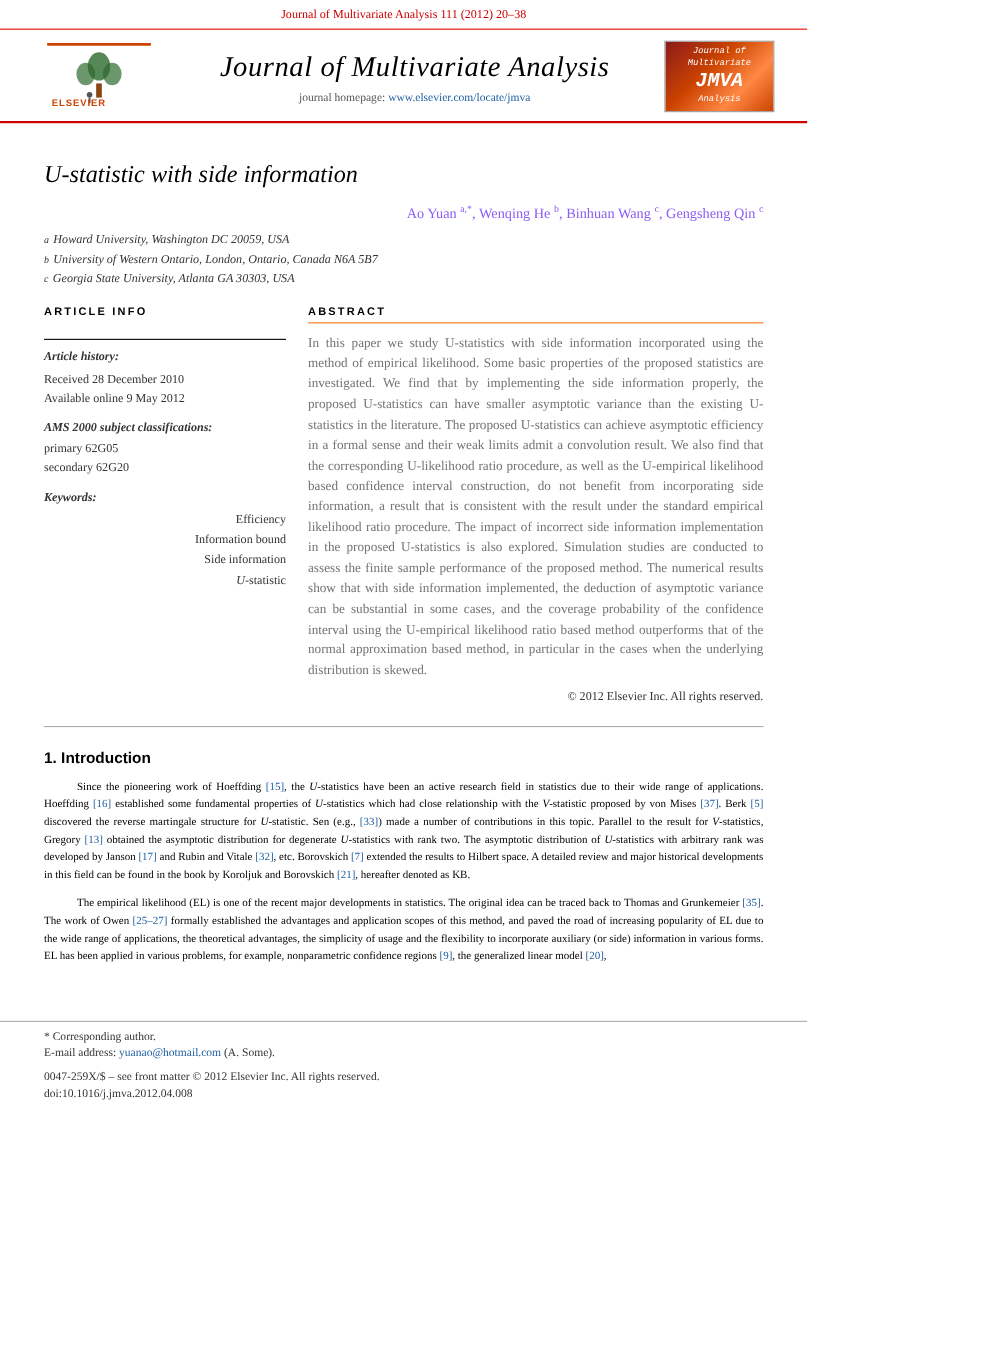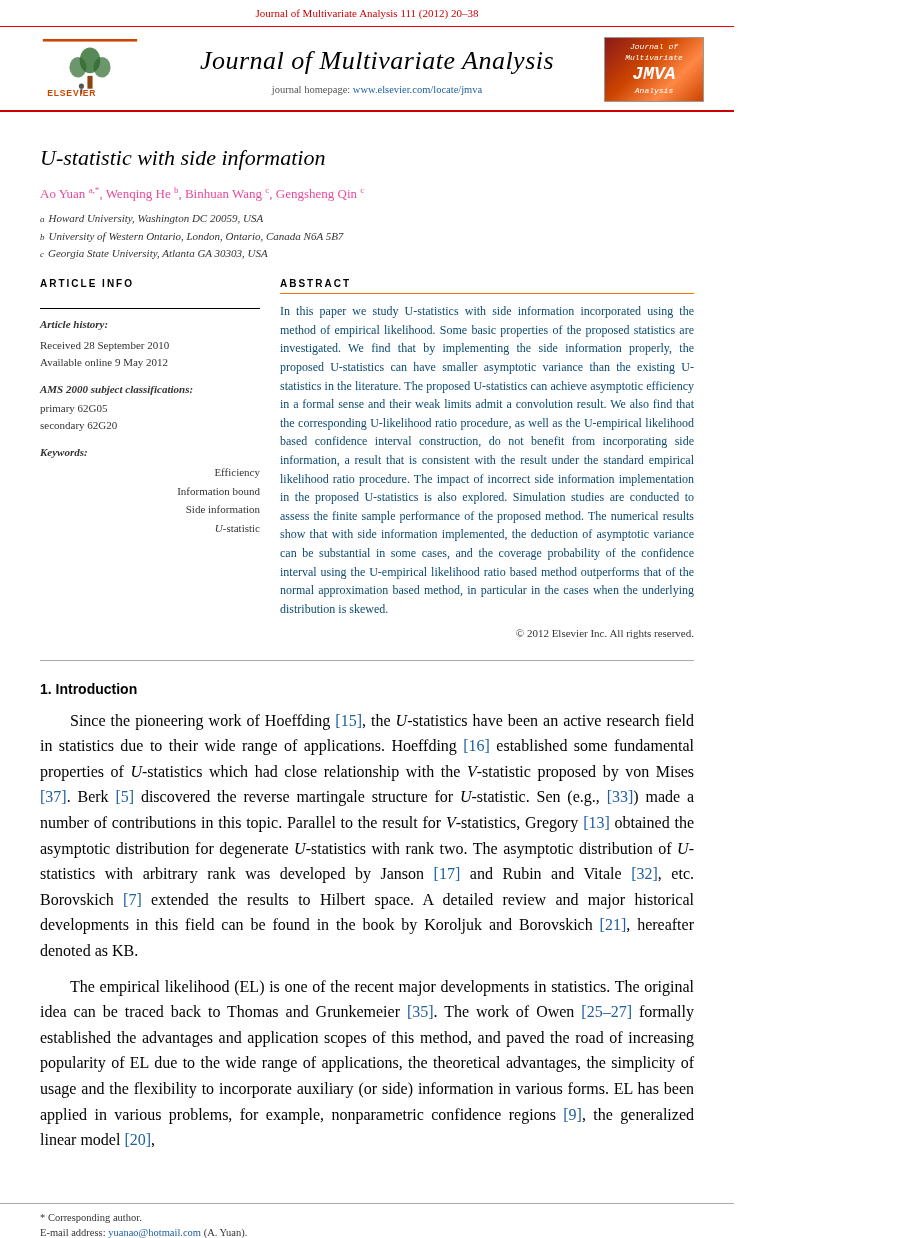--- a/index.html
+++ b/index.html
@@ -101,21 +101,22 @@
       font-style: italic;
       font-weight: normal;
       margin-bottom: 10px;
       margin-top: 10px;
       color: #000;
     }
     
     .authors {
       font-size: 13px;
       margin-bottom: 6px;
-      color: #ec4899;
+      color: #8b5cf6;
+      text-align: right;
     }
     .authors sup {
       font-size: 9px;
     }
     
     .affiliations {
       font-size: 11px;
       font-style: italic;
       color: #333;
       margin-bottom: 14px;
@@ -170,21 +171,21 @@
     .keywords-list {
       font-size: 11px;
       color: #333;
       line-height: 1.7;
       text-align: right;
     }
     
     .abstract-text {
       font-size: 12px;
       line-height: 1.55;
-      color: #0c4a6e;
+      color: #737373;
       text-align: justify;
     }
     .copyright-line {
       font-size: 11px;
       text-align: right;
       margin-top: 8px;
       color: #333;
     }
     
     .divider {
@@ -193,21 +194,21 @@
       margin: 18px 0;
     }
     
     .section-heading {
       font-size: 14px;
       font-weight: bold;
       margin-bottom: 8px;
       font-family: Arial, sans-serif;
     }
     .body-text-indent {
-      font-size: 16px;
+      font-size: 10px;
       line-height: 1.6;
       text-align: justify;
       color: #000;
       text-indent: 30px;
       margin-bottom: 10px;
     }
     .ref-num {
       color: #2060a0;
     }
     
@@ -310,21 +311,21 @@
       </div>
     </div>
 
     <div class="two-col">
 
       <div class="left-col">
         <div class="section-label" style="font-family:Arial,sans-serif;font-size:10px;letter-spacing:2px;text-transform:uppercase;font-weight:bold;border-bottom:1px solid #000;padding-bottom:17px;margin-bottom:8px;">Article Info</div>
 
         <div class="article-info-group">
           <div class="info-sub-label" style="font-style:italic;font-size:11px;font-weight:bold;color:#333;margin-bottom:4px;">Article history:</div>
-          <div class="info-text">Received 28 September 2010</div>
+          <div class="info-text">Received 28 December 2010</div>
           <div class="info-text">Available online 9 May 2012</div>
         </div>
 
         <div class="article-info-group">
           <div class="info-sub-label" style="font-style:italic;font-size:11px;font-weight:bold;color:#333;margin-bottom:2px;">AMS 2000 subject classifications:</div>
           <div class="info-text">primary 62G05</div>
           <div class="info-text">secondary 62G20</div>
         </div>
 
         <div class="article-info-group">
@@ -360,21 +361,21 @@
 
   </div>
 
   <div class="footer-section">
     <div class="footer-note">
       <span>* Corresponding author.</span>
     </div>
     <div class="footer-note">
       <span>E-mail address:</span>
       <span style="color:#2060a0;">yuanao@hotmail.com</span>
-      <span>(A. Yuan).</span>
+      <span>(A. Some).</span>
     </div>
     <div style="margin-top:6px;">
       <div class="footer-doi">0047-259X/$ – see front matter © 2012 Elsevier Inc. All rights reserved.</div>
       <div class="footer-doi">doi:10.1016/j.jmva.2012.04.008</div>
     </div>
   </div>
 
 </div>
 
 </body></html>

